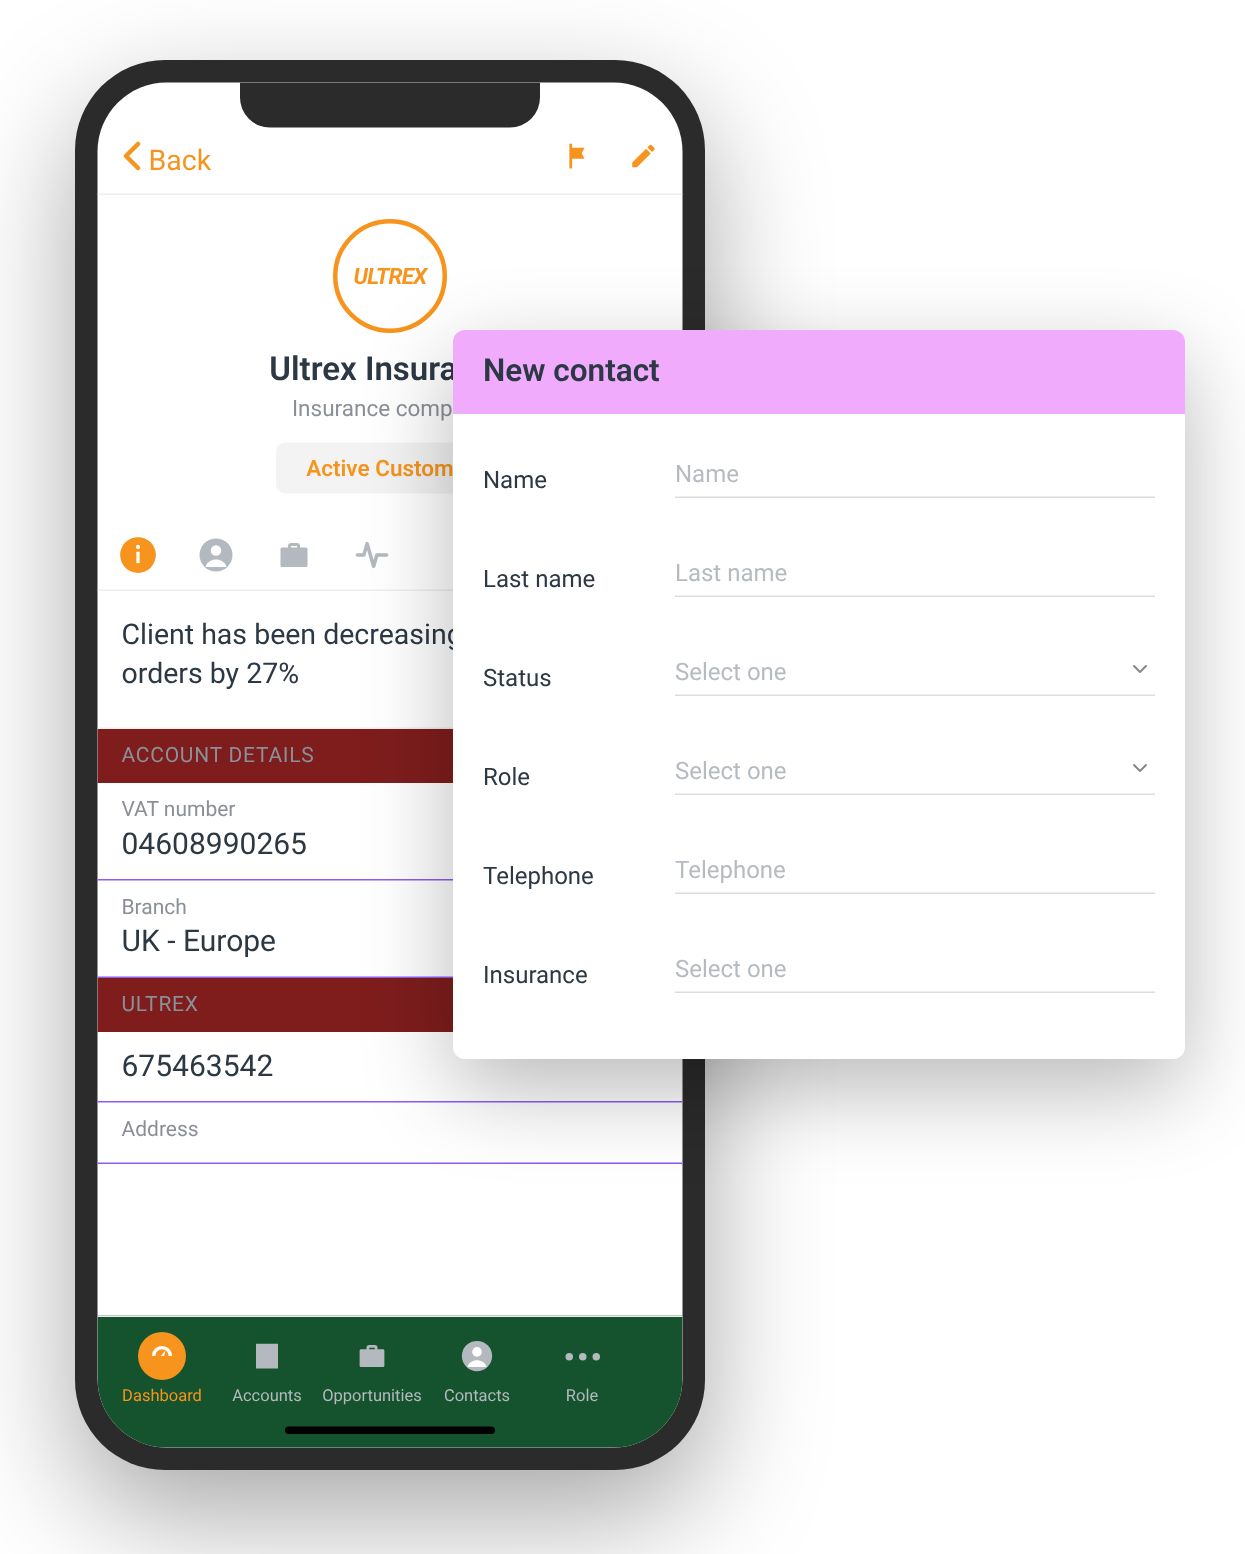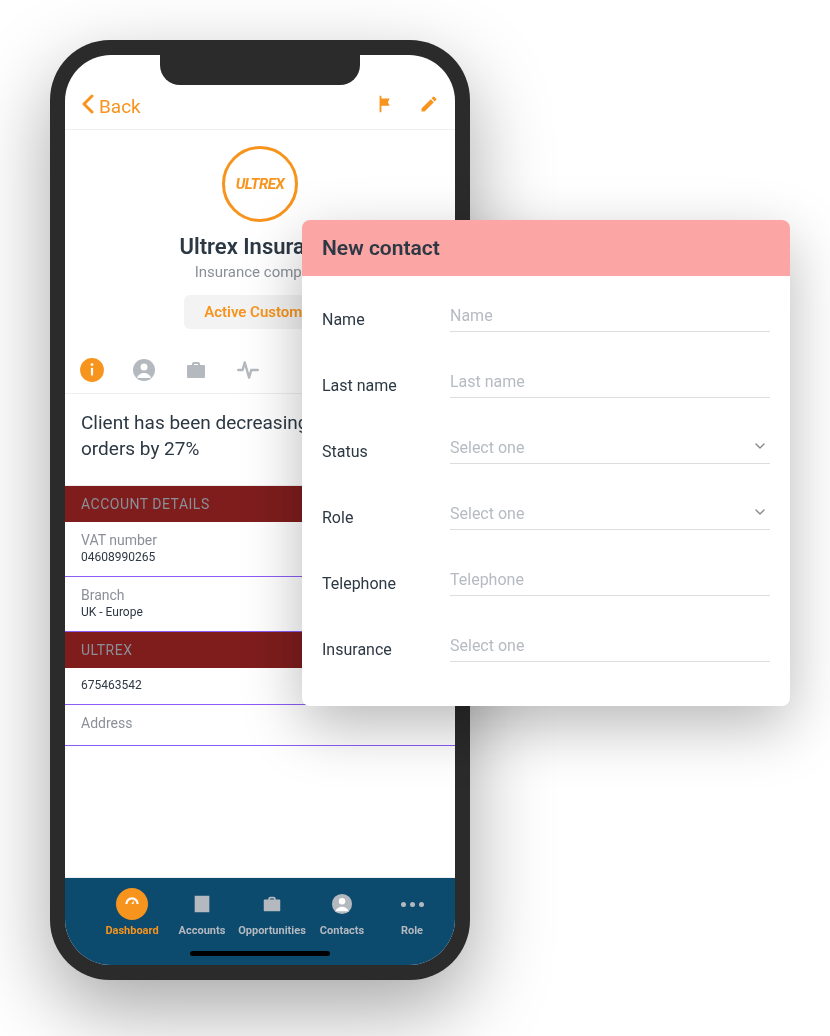--- a/index.html
+++ b/index.html
@@ -147,32 +147,31 @@
     .detail-row {
       padding: 10px 16px 12px 16px;
       border-bottom: 1px solid #8b5cf6;
     }
     .detail-label {
       font-size: 14px;
       color: #8a8f98;
       margin-bottom: 2px;
     }
     .detail-value {
-      font-size: 12px;
+      font-size: 20px;
       color: #2c3844;
     }
     .bottom-nav {
       margin-top: auto;
       display: flex;
-      justify-content: flex-end;
+      justify-content: flex-start;
       align-items: flex-start;
       padding: 10px 8px 28px 8px;
       border-top: 1px solid #eee;
-      background: #0c4a6e;
-      font-weight: bold;
+      background: #14532d;
     }
     .bnav-item {
       display: flex;
       flex-direction: column;
       align-items: center;
       gap: 4px;
       width: 70px;
     }
     .bnav-item span {
       font-size: 11px;
@@ -198,21 +197,21 @@
       position: absolute;
       left: 302px;
       top: 220px;
       width: 488px;
       background: #fff;
       border-radius: 8px;
       box-shadow: 0 20px 60px rgba(0,0,0,0.28);
       overflow: hidden;
     }
     .panel-header {
-      background: #fca5a5;
+      background: #f0abfc;
       padding: 16px 20px;
       font-size: 21px;
       font-weight: 600;
       color: #2c3844;
     }
     .panel-body {
       padding: 10px 20px 24px 20px;
     }
     .form-row {
       display: flex;

